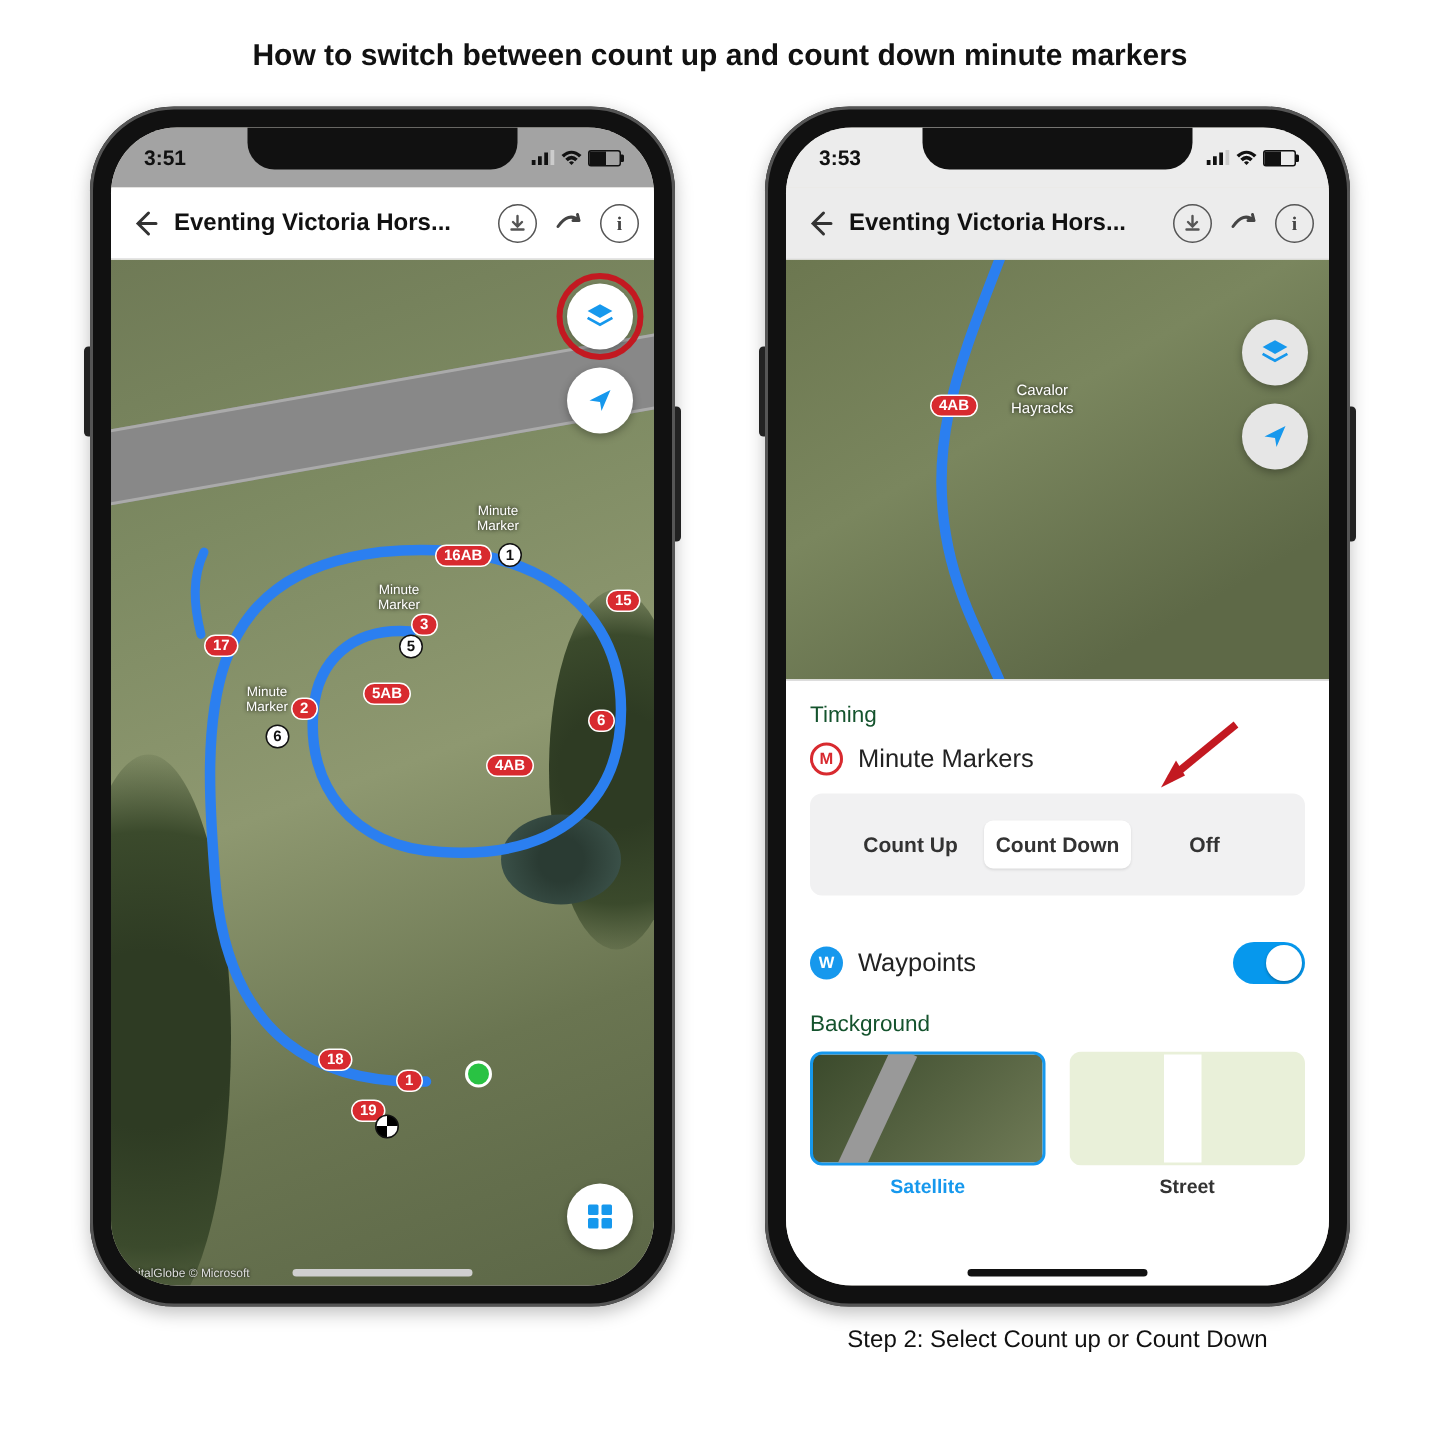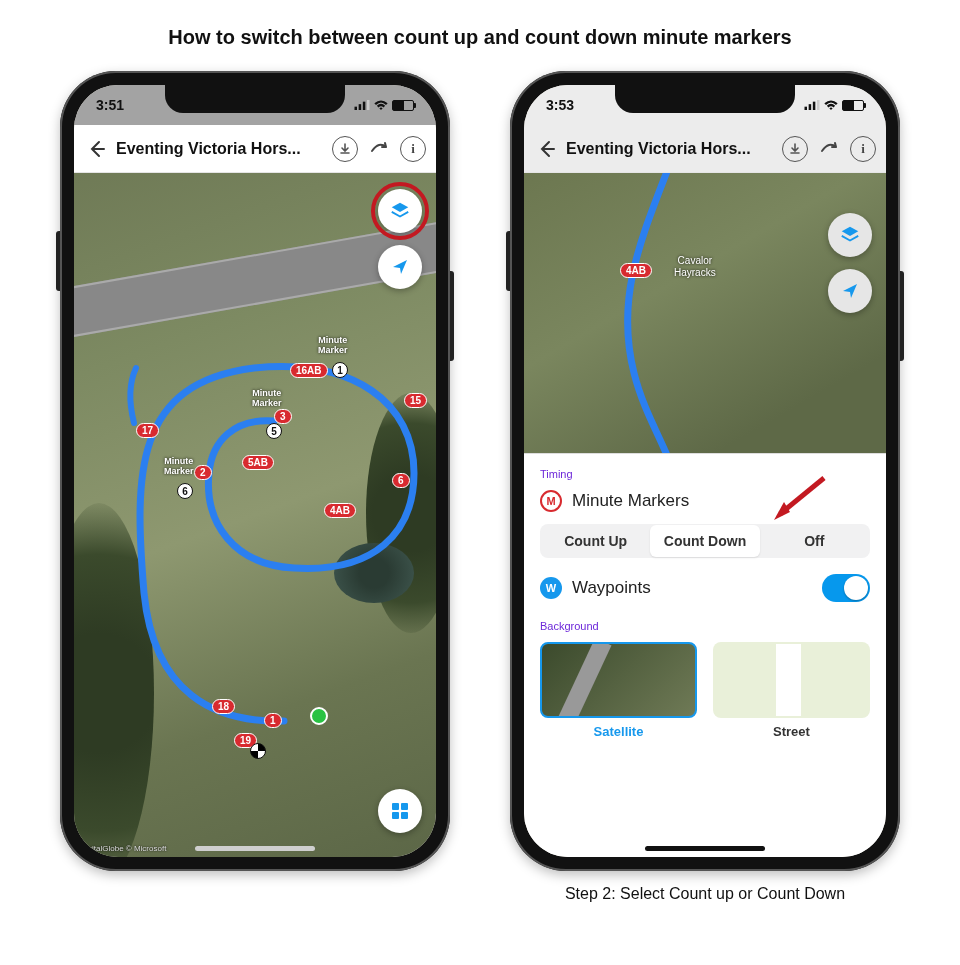--- a/index.html
+++ b/index.html
@@ -28,34 +28,34 @@
   .map .tree { position:absolute; background: radial-gradient(circle, #2e3b23 30%, #3b4a2c 70%, transparent 100%); border-radius:50%; }
   .map .road { position:absolute; left:-20px; top:80px; width:420px; height:50px; background:#888; transform: rotate(-10deg); border-top:2px solid #aaa; border-bottom:2px solid #aaa; }
   .float-btn { position: absolute; right: 14px; width: 44px; height: 44px; background: #fff; border-radius: 50%; display:flex; align-items:center; justify-content:center; box-shadow: 0 2px 6px rgba(0,0,0,0.3); }
   .layers-btn { top: 16px; }
   .locate-btn { top: 72px; }
   .grid-btn { bottom: 24px; }
   .highlight-ring { position:absolute; width:58px; height:58px; border: 4px solid #c31921; border-radius: 50%; right:7px; top:9px; z-index:40; }
   svg.route { position:absolute; top:0; left:0; width:100%; height:100%; pointer-events:none; }
   .pill { position:absolute; background:#d82a2f; color:#fff; font-size:10px; font-weight:700; padding:1px 5px; border-radius:8px; border:1.5px solid #fff; }
   .mm { position:absolute; width:16px; height:16px; background:#fff; color:#111; border:1.5px solid #111; border-radius:50%; font-size:10px; font-weight:700; display:flex; align-items:center; justify-content:center; }
-  .mm-label { position:absolute; color:#fff; font-size:9px; text-align:center; text-shadow:0 0 3px #000; line-height:1.1;font-weight:bold; }
+  .mm-label { position:absolute; color:#fff; font-size:9px; text-align:center; text-shadow:0 0 3px #000; line-height:1.1; }
   .green-dot { position:absolute; width:18px; height:18px; background:#29c243; border:2px solid #fff; border-radius:50%; }
   .checkered { position:absolute; width:16px; height:16px; border-radius:50%;
     background: repeating-conic-gradient(#000 0 25%, #fff 0 50%); border:1px solid #111; }
   .attrib { position:absolute; bottom:4px; left:6px; font-size:8px; color:#ddd; text-shadow:0 0 2px #000; }
   .wp-label { position:absolute; color:#fff; font-size:10px; text-align:center; text-shadow:0 0 3px #000; line-height:1.15; }
 
   
   .map2 { position:absolute; top:88px; left:0; right:0; height:280px; background: linear-gradient(150deg, #6c7750 0%, #7a865e 40%, #5e6947 80%); overflow:hidden; }
   .sheet { position:absolute; top:368px; left:0; right:0; bottom:0; background:#fff; border-top:1px solid #ddd; padding: 14px 16px 0; overflow:hidden; }
-  .section-label { color:#6d28d9; font-size:11px; margin-bottom: 10px; }
+  .section-label { color:#14532d; font-size:15px; margin-bottom: 10px; }
   .row-item { display:flex; align-items:center; gap:10px; font-size:17px; font-weight:500; color:#222; margin-bottom:12px; position:relative; }
   .row-item .lead-icon { width:22px; height:22px; border-radius:50%; display:flex; align-items:center; justify-content:center; font-size:11px; font-weight:700; }
-  .seg { display:flex; background:#f1f1f2; border-radius:8px; padding:1px; margin: 4px 0 16px; }
+  .seg { display:flex; background:#f1f1f2; border-radius:8px; padding:18px; margin: 4px 0 31px; }
   .seg .seg-item { flex:1; text-align:center; font-size:14px; font-weight:600; padding:8px 0; border-radius:6px; color:#333; }
   .seg .seg-item.selected { background:#fff; box-shadow: 0 1px 2px rgba(0,0,0,0.1); }
   .toggle { width:48px; height:28px; background:#0698ed; border-radius:14px; position:relative; margin-left:auto; }
   .toggle::after { content:""; position:absolute; right:2px; top:2px; width:24px; height:24px; background:#fff; border-radius:50%; box-shadow:0 1px 2px rgba(0,0,0,0.3); }
   .bg-options { display:flex; gap:16px; margin-top:10px; }
   .bg-opt { flex:1; text-align:center; font-size:13px; font-weight:700; }
   .bg-opt .thumb { height:76px; border-radius:8px; margin-bottom:6px; border:2px solid transparent; }
   .bg-opt.selected .thumb { border-color:#1698ed; }
   .bg-opt.selected { color:#1698ed; }
   .bg-opt .thumb.sat { background: linear-gradient(135deg,#3b4a2c,#6f7a56); position:relative; overflow:hidden; }

